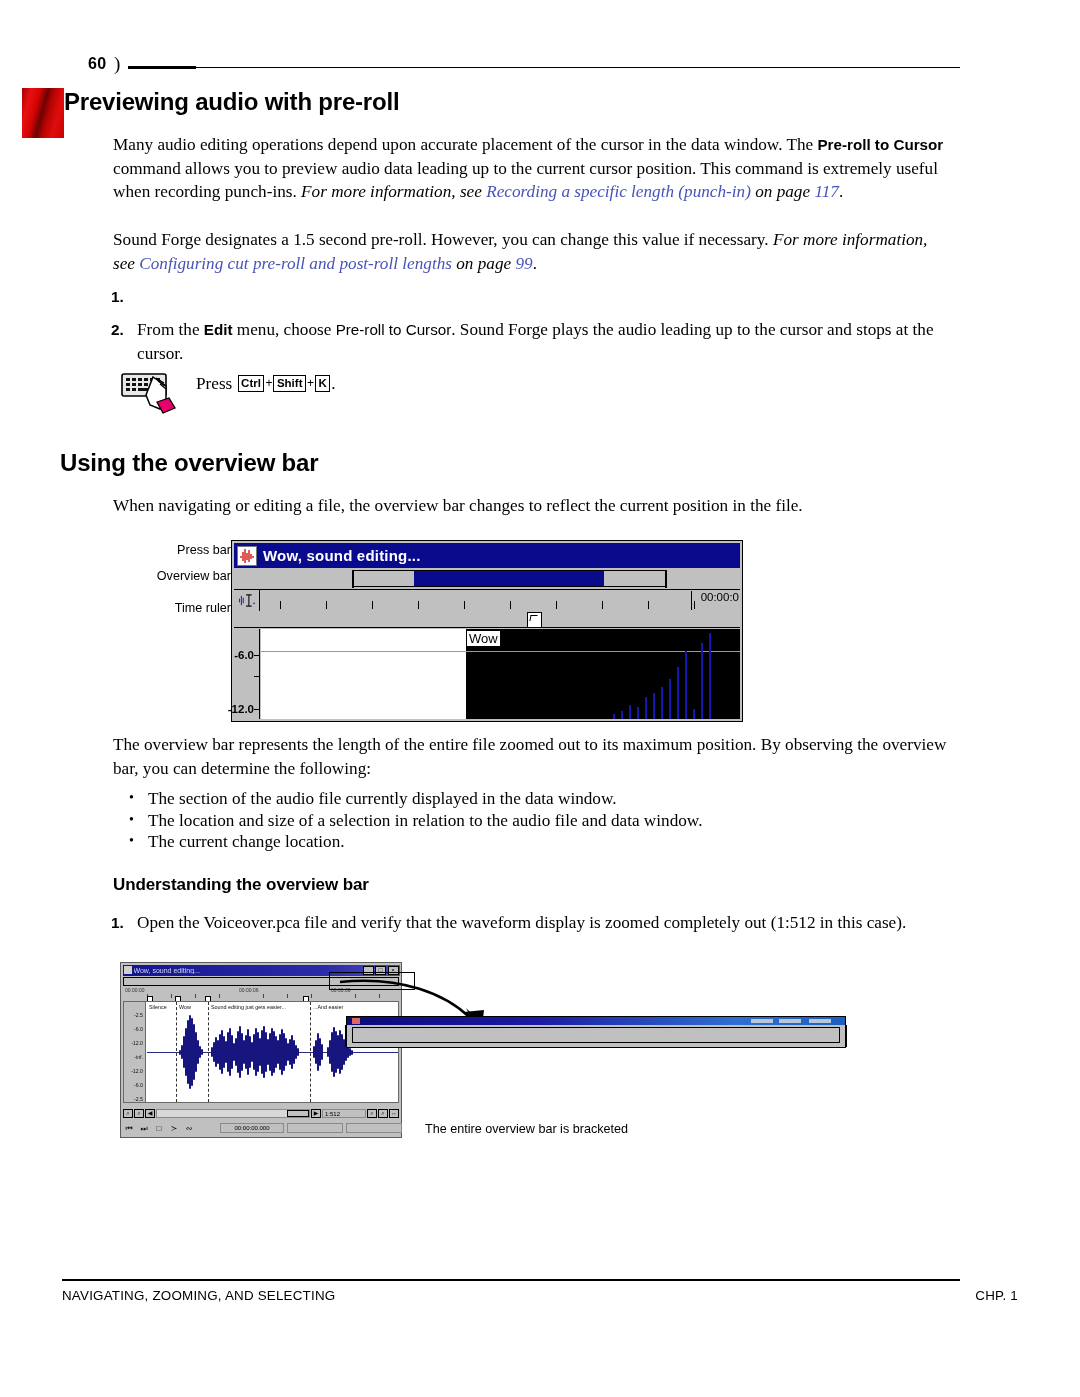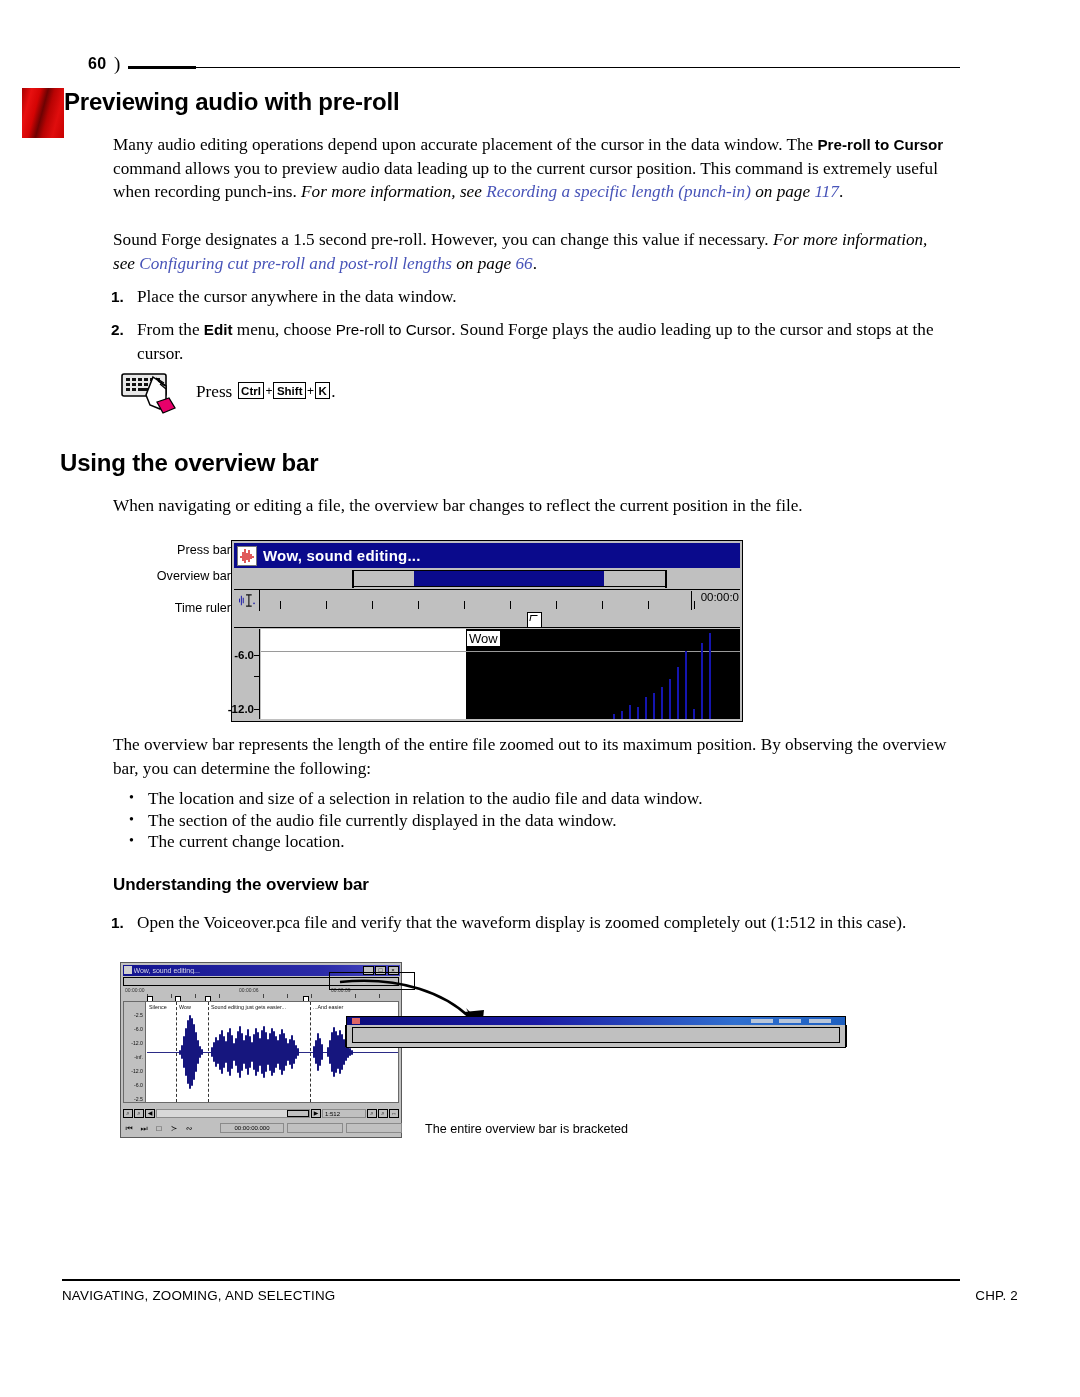--- a/index.html
+++ b/index.html
@@ -171,21 +171,21 @@
   }
   .key {
     display: inline-block;
     border: 1.4px solid #000;
     font-family: "Liberation Sans", sans-serif;
     font-weight: bold;
     font-size: 11.5px;
     line-height: 12px;
     padding: 1.5px 2.5px 1.5px 2.5px;
     vertical-align: 2px;
-    margin: 8px 1px;
+    margin: 0 1px;
   }
   .plus { font-family: "Liberation Sans", sans-serif; font-size: 12px; vertical-align: 2px; }
 
   
   .fig1 { position: absolute; left: 113px; top: 540px; width: 640px; height: 185px; }
   .fig1-labels {
     position: absolute; left: 0; top: 0; width: 120px; height: 180px;
     font-family: "Liberation Sans", sans-serif; font-size: 12.6px;
   }
   .fig1-lab { position: absolute; right: 2px; white-space: nowrap; }
@@ -443,26 +443,25 @@
 
   <div class="red-tab"></div>
 
   <h1 class="sect h-preview">Previewing audio with pre-roll</h1>
 
   <div class="para p1">
     <span>Many audio editing operations depend upon accurate placement of the cursor in the data window. The </span><span class="b">Pre-roll to Cursor</span><span> command allows you to preview audio data leading up to the current cursor position. This command is extremely useful when recording punch-ins. </span><span class="it">For more information, see </span><span class="xref">Recording a specific length (punch-in)</span><span class="it"> on page </span><span class="xref">117</span><span>.</span>
   </div>
 
   <div class="para p2">
-    <span>Sound Forge designates a 1.5 second pre-roll. However, you can change this value if necessary. </span><span class="it">For more information, see </span><span class="xref">Configuring cut pre-roll and post-roll lengths</span><span class="it"> on page </span><span class="xref">66</span><span>.</span>
+    <span>Sound Forge designates a 1.5 second pre-roll. However, you can change this value if necessary. </span><span class="it">For more information, see </span><span class="xref">Configuring cut pre-roll and post-roll lengths</span><span class="it"> on page </span><span class="xref">99</span><span>.</span>
   </div>
 
   <div class="num-item li1">
     <span class="n">1.</span>
-    <span>Place the cursor anywhere in the data window.</span>
   </div>
 
   <div class="num-item li2">
     <span class="n">2.</span>
     <span>From the </span><span class="b">Edit</span><span> menu, choose </span><span class="ui">Pre-roll to Cursor</span><span>. Sound Forge plays the audio leading up to the cursor and stops at the cursor.</span>
   </div>
 
   <div class="tip">
     <svg class="kbd-icon" viewBox="0 0 62 46">
       <rect x="2" y="6" width="44" height="22" rx="2" fill="#e8e8e8" stroke="#000" stroke-width="1.6"></rect>
@@ -599,22 +598,22 @@
           <span class="spike" style="left:448px; height:86px;"></span>
           <span class="wave-tip">Wow</span>
         </div>
       </div>
     </div>
   </div>
 
   <div class="para p3">The overview bar represents the length of the entire file zoomed out to its maximum position. By observing the overview bar, you can determine the following:</div>
 
   <div class="bullets">
+    <div class="bullet">The section of the audio file currently displayed in the data window.</div>
     <div class="bullet">The location and size of a selection in relation to the audio file and data window.</div>
-    <div class="bullet">The section of the audio file currently displayed in the data window.</div>
     <div class="bullet">The current change location.</div>
   </div>
 
   <h2 class="sub">Understanding the overview bar</h2>
 
   <div class="num-item li3">
     <span class="n">1.</span>
     <span>Open the Voiceover.pca file and verify that the waveform display is zoomed completely out (1:512 in this case).</span>
   </div>
 
@@ -794,15 +793,15 @@
       <span class="zb-cap" style="left:-2px;"></span>
       <span class="zb-cap" style="right:-2px;"></span>
     </div>
 
     <span class="fig2-cap">The entire overview bar is bracketed</span>
   </div>
 
 
   <span class="footer-rule"></span>
   <span class="footer-left">NAVIGATING, ZOOMING, AND SELECTING</span>
-  <span class="footer-right">CHP. 2</span>
+  <span class="footer-right">CHP. 1</span>
 
 </div>
 
 </body></html>

